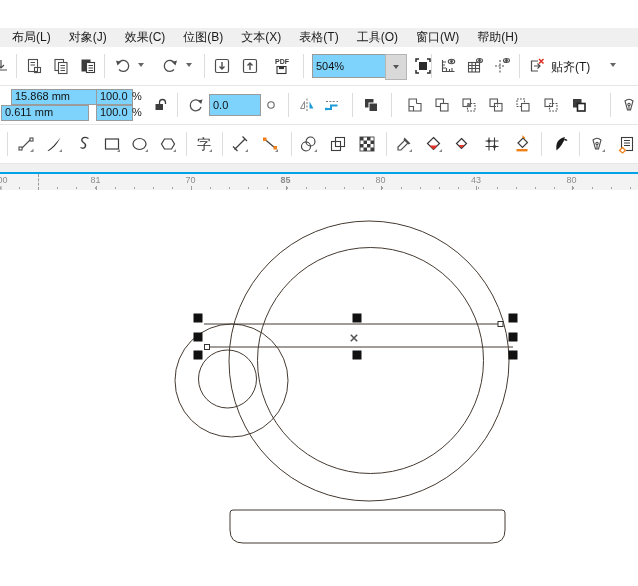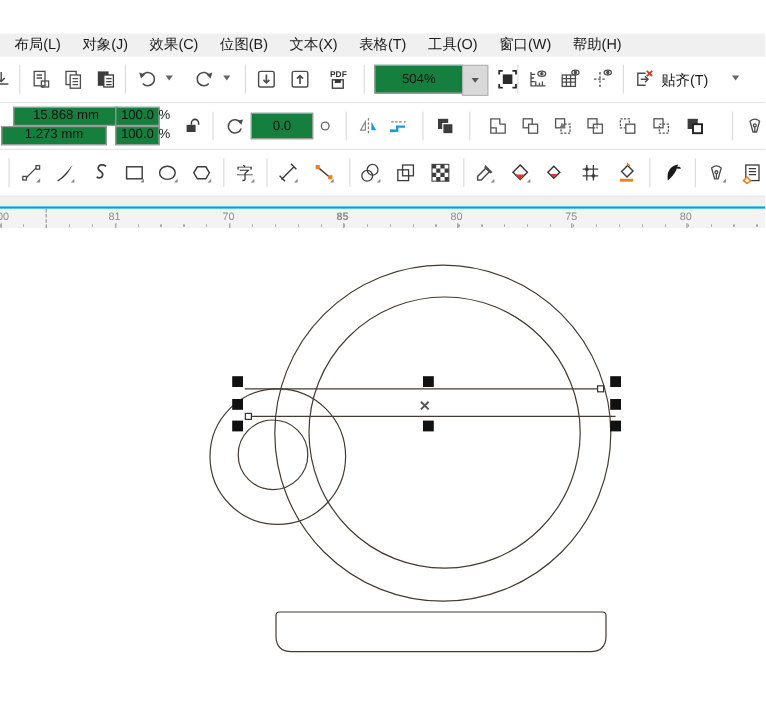--- a/index.html
+++ b/index.html
@@ -23,22 +23,22 @@
   .ruler-dots{position:absolute;left:0;bottom:1px;width:638px;height:2px;
       background:repeating-linear-gradient(to right,#a5a5a5 0 1px,transparent 1px 19.1px);}
   .ruler-marker{position:absolute;top:0;width:0;height:16px;border-left:1px dashed #9a9a9a;}
   .canvas{position:absolute;top:190px;left:0;width:638px;height:396px;background:#fff;}
   
   .sep{position:absolute;top:7px;width:1px;height:24px;background:#dcdcdc;}
   .tbi{position:absolute;width:22px;height:22px;top:8px;display:flex;align-items:center;justify-content:center;}
   .tbi svg{display:block;}
   .dd{position:absolute;top:16px;width:0;height:0;border-left:3.5px solid transparent;
       border-right:3.5px solid transparent;border-top:4px solid #666;}
-  .field{position:absolute;background:#15803d;border:1px solid #9b9b9b;font-size:11px;
-         line-height:13px;padding:0 3px;color:#111;white-space:nowrap;overflow:hidden;text-align:center;}
+  .field{position:absolute;background:#7dd3fc;border:1px solid #9b9b9b;font-size:11px;
+         line-height:13px;padding:0 3px;color:#111;white-space:nowrap;overflow:hidden;}
   .pct{position:absolute;font-size:11px;color:#222;}
   .combo-btn{position:absolute;background:#d9d9d9;border:1px solid #b5b5b5;
              display:flex;align-items:center;justify-content:center;}
   .snaptext{position:absolute;top:12px;font-size:12px;color:#1a1a1a;white-space:nowrap;}
 </style>
 </head>
 <body>
 
 <div class="app">
 
@@ -161,21 +161,21 @@
         <path d="M12 5 H5.5 V15 H12 M8 10 H14 M11.5 7.5 L14 10 L11.5 12.5" stroke="#4d4d4d" stroke-width="1.2"></path>
         <path d="M13 3 L17.5 7.5 M17.5 3 L13 7.5" stroke="#e03025" stroke-width="1.5"></path>
         </svg>
     </span>
     <span class="snaptext" style="left:551px">贴齐(T)</span>
     <i class="dd" style="left:610px"></i>
   </div>
 
   <div class="tbrow" id="row2">
     <div class="field" style="left:11px;top:3px;width:80px;height:14px">15.868 mm</div>
-    <div class="field" style="left:1px;top:19px;width:80px;height:14px">1.273 mm</div>
+    <div class="field" style="left:1px;top:19px;width:80px;height:14px">0.611 mm</div>
     <div class="field" style="left:96px;top:3px;width:29px;height:14px">100.0</div>
     <div class="field" style="left:96px;top:19px;width:29px;height:14px">100.0</div>
     <span class="pct" style="left:132px;top:4px">%</span>
     <span class="pct" style="left:132px;top:20px">%</span>
     <span class="tbi" style="left:150px">
       <svg width="20" height="20" viewBox="0 0 20 20">
         <path d="M8.5 9 V7.5 A3 3 0 0 1 14.5 7.5 V9" fill="none" stroke="#3c3c3c" stroke-width="1.3"></path>
         <rect x="4.5" y="9" width="7.5" height="6" fill="#3c3c3c"></rect>
         </svg>
     </span>
@@ -411,21 +411,21 @@
 
   <div class="gapstrip"></div>
   <div class="pageline"></div>
 
   <div class="ruler">
     <span class="ruler-label" style="left:0px"><b style="font-weight:normal">100</b><i></i></span>
     <span class="ruler-label" style="left:95.5px"><b style="font-weight:normal">81</b><i></i></span>
     <span class="ruler-label" style="left:190.5px"><b style="font-weight:normal">70</b><i></i></span>
     <span class="ruler-label" style="left:285.5px"><b style="font-weight:bold">85</b><i></i></span>
     <span class="ruler-label" style="left:380.5px"><b style="font-weight:normal">80</b><i></i></span>
-    <span class="ruler-label" style="left:476px"><b style="font-weight:normal">75</b><i></i></span>
+    <span class="ruler-label" style="left:476px"><b style="font-weight:normal">43</b><i></i></span>
     <span class="ruler-label" style="left:571.5px"><b style="font-weight:normal">80</b><i></i></span>
     <div class="ruler-dots"></div>
     <div class="ruler-marker" id="ruler-marker" style="left: 38px;"></div>
   </div>
 
   <div class="canvas">
     <svg id="canvas-svg" width="638" height="396" viewBox="0 0 638 396">
         <circle cx="369" cy="171" r="140" fill="none" stroke="#453a30" stroke-width="1"></circle>
         <circle cx="370.5" cy="170.5" r="113" fill="none" stroke="#453a30" stroke-width="1"></circle>
         <circle cx="231.5" cy="190.5" r="56.5" fill="none" stroke="#453a30" stroke-width="1"></circle>

